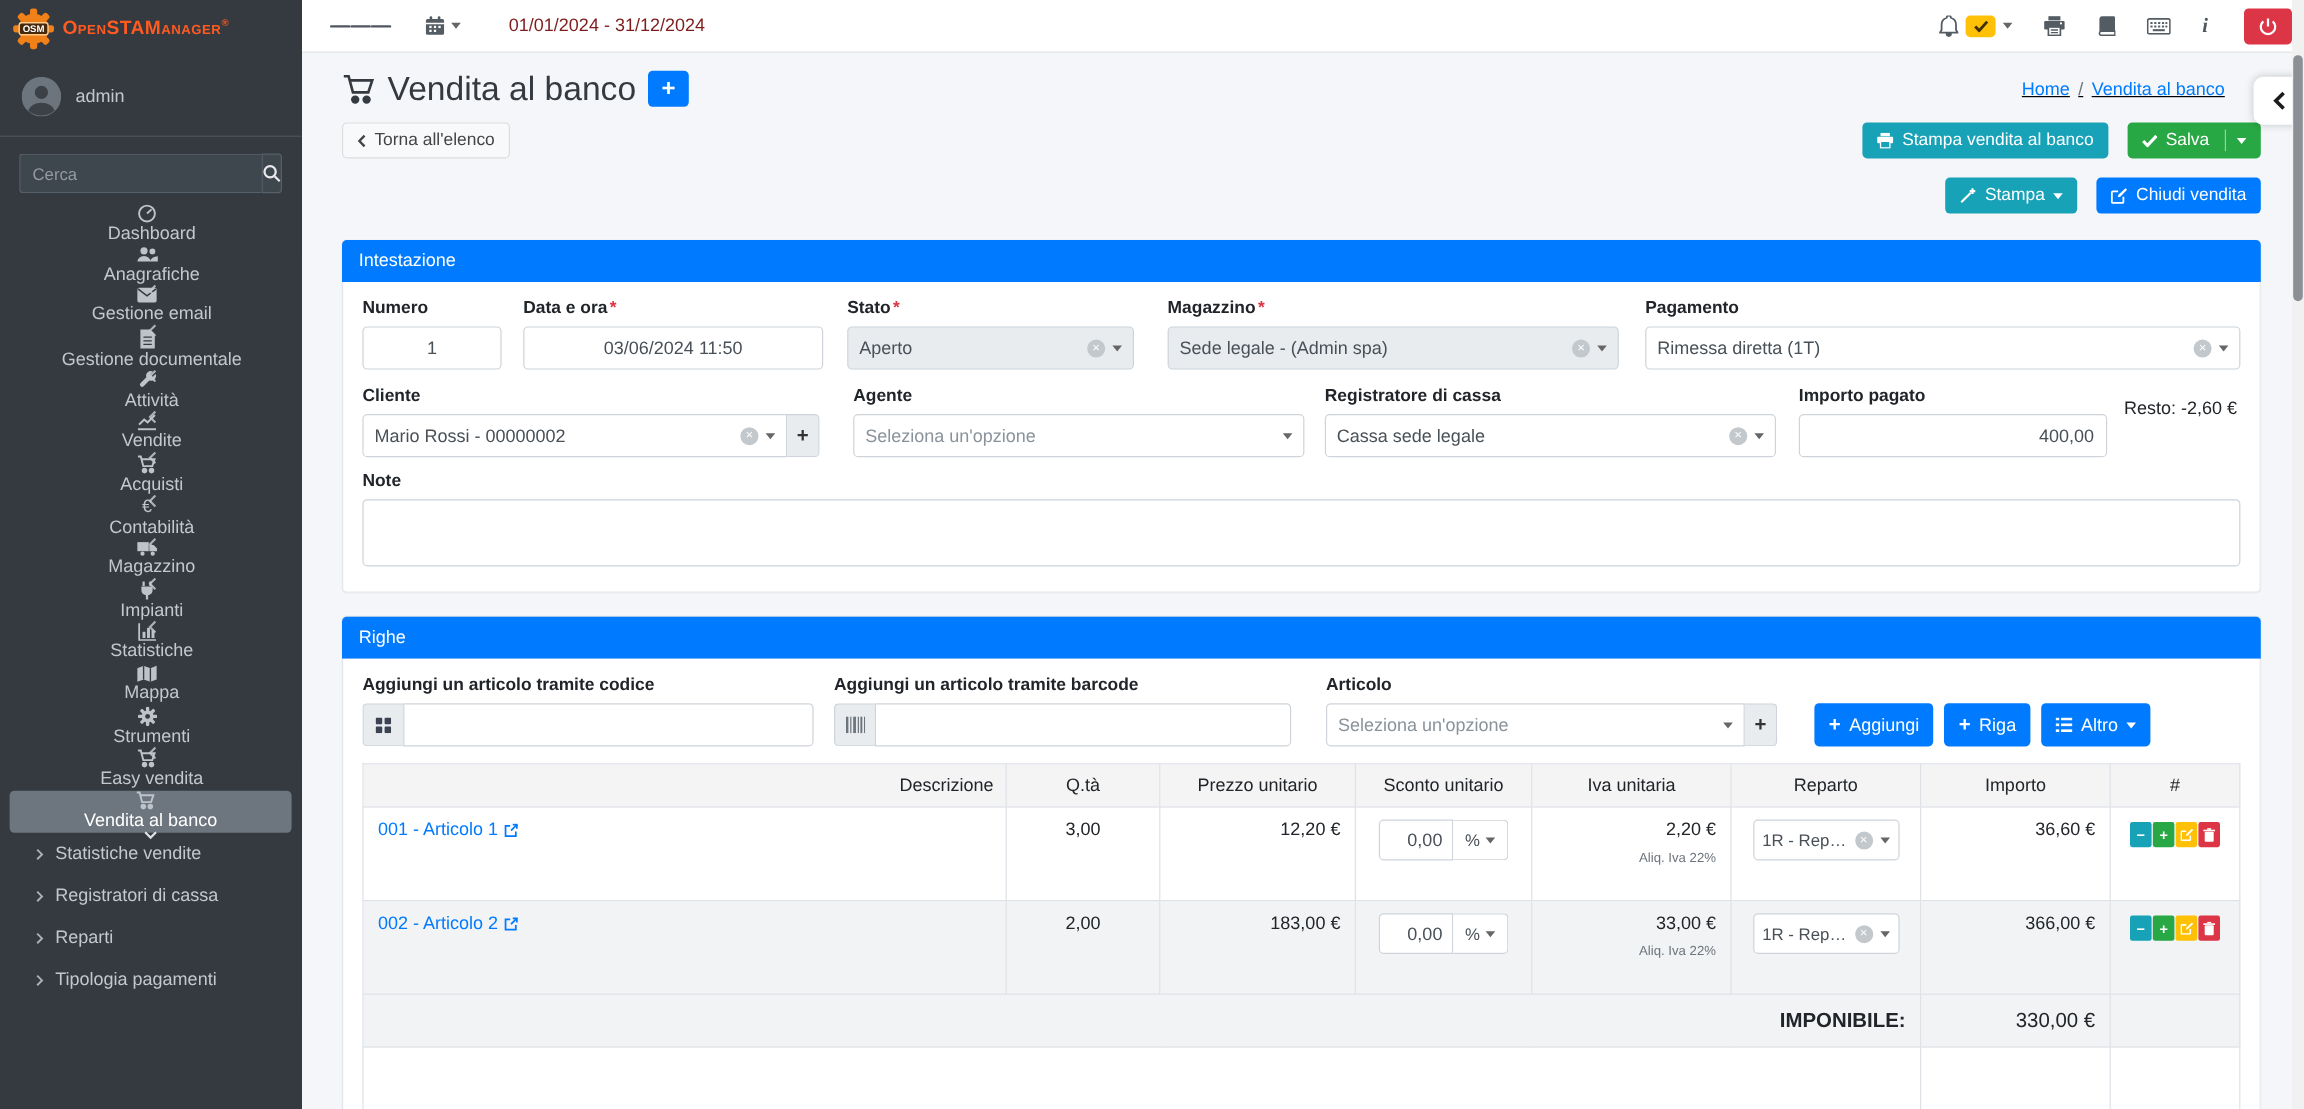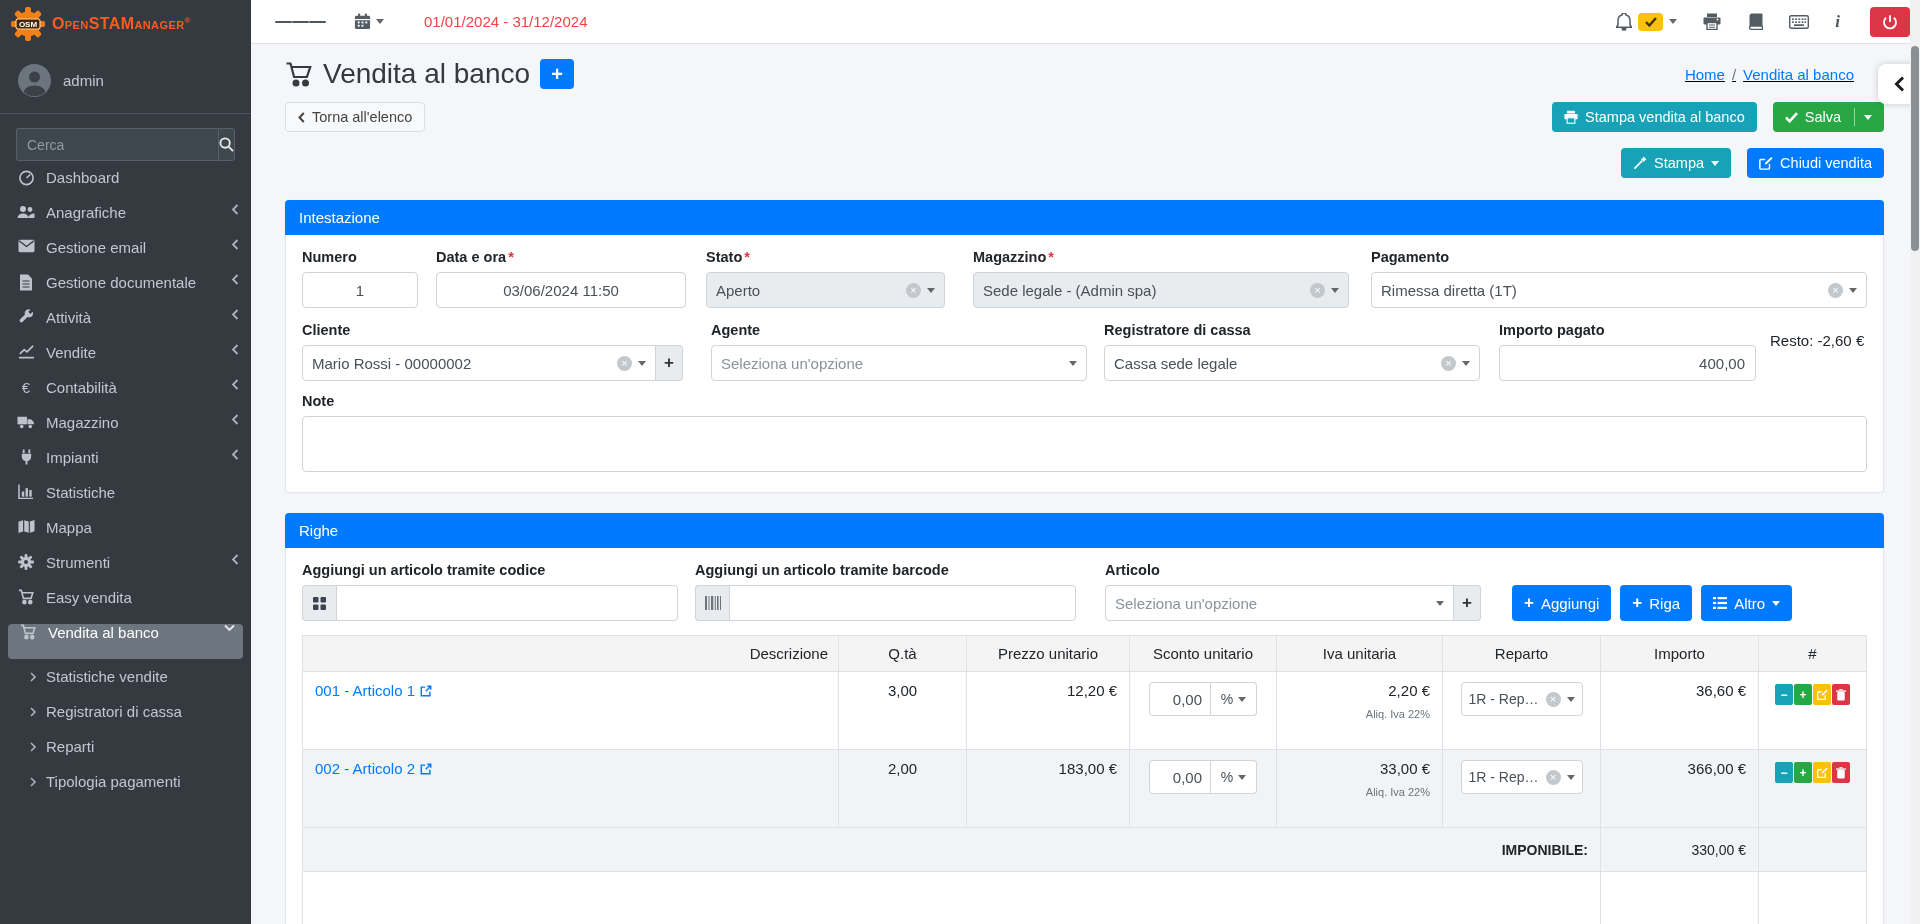--- a/index.html
+++ b/index.html
@@ -10,32 +10,32 @@
   .brand { height:48px; display:flex; align-items:center; padding:6px 8px 6px 10px; }
   .brand-name { color:#ff5a1f; font-weight:bold; font-size:16px; letter-spacing:.4px; margin-left:6px; font-variant:small-caps; white-space:nowrap; }
   .brand-name sup { font-size:8px; }
   .user-panel { display:flex; align-items:center; gap:12px; padding:16px 0 16px 18px; border-bottom:1px solid #4b545c; }
   .user-name { color:#c2c7d0; font-size:15px; }
   .side-search { display:flex; margin:14px 16px 6px 16px; }
   .side-search input { flex:1; height:33px; background:#3f474e; border:1px solid #56606a; border-right:none; border-radius:3px 0 0 3px; color:#c2c7d0; padding:0 10px; font-size:14px; }
   .side-search input::placeholder { color:#939aa1; }
   .side-search button { width:38px; height:33px; background:#3f474e; border:1px solid #56606a; border-radius:0 3px 3px 0; display:flex; align-items:center; justify-content:center; cursor:pointer; }
   .nav { margin-top:8px; }
-  .nav-item { height:35px; display:flex; padding:0 12px 0 14px; color:#c2c7d0; font-size:15px; cursor:pointer; }
+  .nav-item { height:35px; display:flex; align-items:center; padding:0 12px 0 14px; color:#c2c7d0; font-size:15px; cursor:pointer;flex-direction:column; }
   .nav-item .mi { width:24px; display:flex; justify-content:center; margin-right:8px; flex:none; color:#bdc3ca; }
   .nav-item .lbl { flex:1; white-space:nowrap; }
   .nav-item.active { background:#6d767e; color:#fff; border-radius:4px; margin:0 8px; padding:0 8px 0 8px; }
   .nav-sub { height:35px; display:flex; align-items:center; padding-left:30px; color:#c2c7d0; font-size:15px; gap:9px; cursor:pointer; }
   .chev { flex:none; opacity:.85; }
 
   
   .topbar { position:fixed; left:251px; top:0; right:0; height:44px; background:#fff; border-bottom:1px solid #dee2e6; display:flex; align-items:center; z-index:20; padding:0 10px 0 24px; color:#4f575e; }
   .tb-ico { display:flex; align-items:center; justify-content:center; cursor:pointer; color:#545c63; }
   .hamburger span { display:block; width:17px; height:2px; background:#4f575e; margin:3px 0; border-radius:1px; }
-  .tb-date { font-size:15px; color:#ef4444; margin-left:40px; cursor:pointer; }
+  .tb-date { font-size:15px; color:#7f1d1d; margin-left:40px; cursor:pointer; }
   .tb-right { margin-left:auto; display:flex; align-items:center; gap:26px; }
   .badge-check { background:#ffc107; border-radius:4px; width:25px; height:18px; display:flex; align-items:center; justify-content:center; cursor:pointer; }
   .caret { width:0; height:0; border-left:4px solid transparent; border-right:4px solid transparent; border-top:5px solid #666; display:inline-block; }
   .caret.white { border-top-color:#fff; }
   .power-btn { width:40px; height:30px; background:#dc3545; border:none; border-radius:4px; display:flex; align-items:center; justify-content:center; cursor:pointer; margin-left:4px; }
   .info-i { font-family:"Liberation Serif", serif; font-style:italic; font-weight:bold; font-size:17px; color:#4f575e; cursor:pointer; }
 
   
   .main { position:absolute; left:251px; top:44px; right:0; bottom:0; padding:14px 36px 0 34px; }
   .page-head { display:flex; align-items:flex-start; }
@@ -101,21 +101,21 @@
   .rtable a { color:#007bff; text-decoration:none; display:inline-flex; align-items:center; gap:5px; cursor:pointer; }
   .iva-note { display:block; font-size:11px; color:#6c757d; margin-top:9px; }
   .sconto-group { display:inline-flex; }
   .sconto-group input { width:62px; height:34px; border:1px solid #ced4da; border-radius:4px 0 0 4px; text-align:right; padding:0 8px; font-size:15px; color:#495057; font-family:inherit; }
   .sconto-addon { height:34px; width:46px; border:1px solid #ced4da; border-left:none; border-radius:0 4px 4px 0; background:#fff; display:flex; align-items:center; justify-content:center; gap:5px; font-size:14px; color:#495057; cursor:pointer; }
   .sel.small { height:34px; width:122px; margin:0 auto; padding:0 7px; }
   .sel.small .sel-text { font-size:14px; }
   .act-group { display:inline-flex; gap:1px; margin-top:2px; }
   .act-btn { width:18px; height:21px; border:none; border-radius:2px; color:#fff; font-size:12px; font-weight:bold; display:flex; align-items:center; justify-content:center; cursor:pointer; }
   .a-min{background:#17a2b8;} .a-plu{background:#28a745;} .a-edi{background:#ffc107;} .a-del{background:#dc3545;}
-  .tfoot td { height:44px; background:#f2f3f5; vertical-align:middle; font-size:14px; }
+  .tfoot td { height:44px; background:#f2f3f5; vertical-align:middle; font-size:17px; }
   .tfoot .flabel { font-weight:700; text-align:right; }
   .lastrow td { height:60px; background:#fff; }
 
   
   .scrollbar { position:fixed; right:0; top:0; width:10px; height:924px; background:#f1f1f1; z-index:40; }
   .scrollbar .thumb { position:absolute; top:46px; left:1px; width:8px; height:205px; background:#8a9096; border-radius:4px; }
 
   svg { display:block; }
 </style>
 </head>
@@ -227,20 +227,35 @@
         </span>
     </div>
     <div class="nav-item">
       <span class="mi">
           <svg width="17" height="15" viewBox="0 0 18 15" fill="none" stroke="currentColor" stroke-width="1.8">
             <path d="M1 14h16"></path>
             <path d="M2 10l4.5-4.5 3 2.5L16 1.5"></path>
           </svg>
         </span>
       <span class="lbl">Vendite</span>
+      <span class="chev">
+          <svg width="8" height="11" viewBox="0 0 8 11" fill="none" stroke="currentColor" stroke-width="1.8">
+            <path d="M6.5 1L2 5.5l4.5 4.5"></path>
+          </svg>
+        </span>
+    </div>
+    <div class="nav-item">
+      <span class="mi">
+          <svg width="17" height="16" viewBox="0 0 18 17" fill="none" stroke="currentColor" stroke-width="1.7">
+            <path d="M1 1.5h2.5l2.2 8.5h8l2-6H4.3"></path>
+            <circle cx="6.8" cy="14" r="1.6" fill="currentColor"></circle>
+            <circle cx="13" cy="14" r="1.6" fill="currentColor"></circle>
+          </svg>
+        </span>
+      <span class="lbl">Acquisti</span>
       <span class="chev">
           <svg width="8" height="11" viewBox="0 0 8 11" fill="none" stroke="currentColor" stroke-width="1.8">
             <path d="M6.5 1L2 5.5l4.5 4.5"></path>
           </svg>
         </span>
     </div>
     <div class="nav-item">
       <span class="mi" style="font-size:15px;">€</span>
       <span class="lbl">Contabilità</span>
       <span class="chev">

